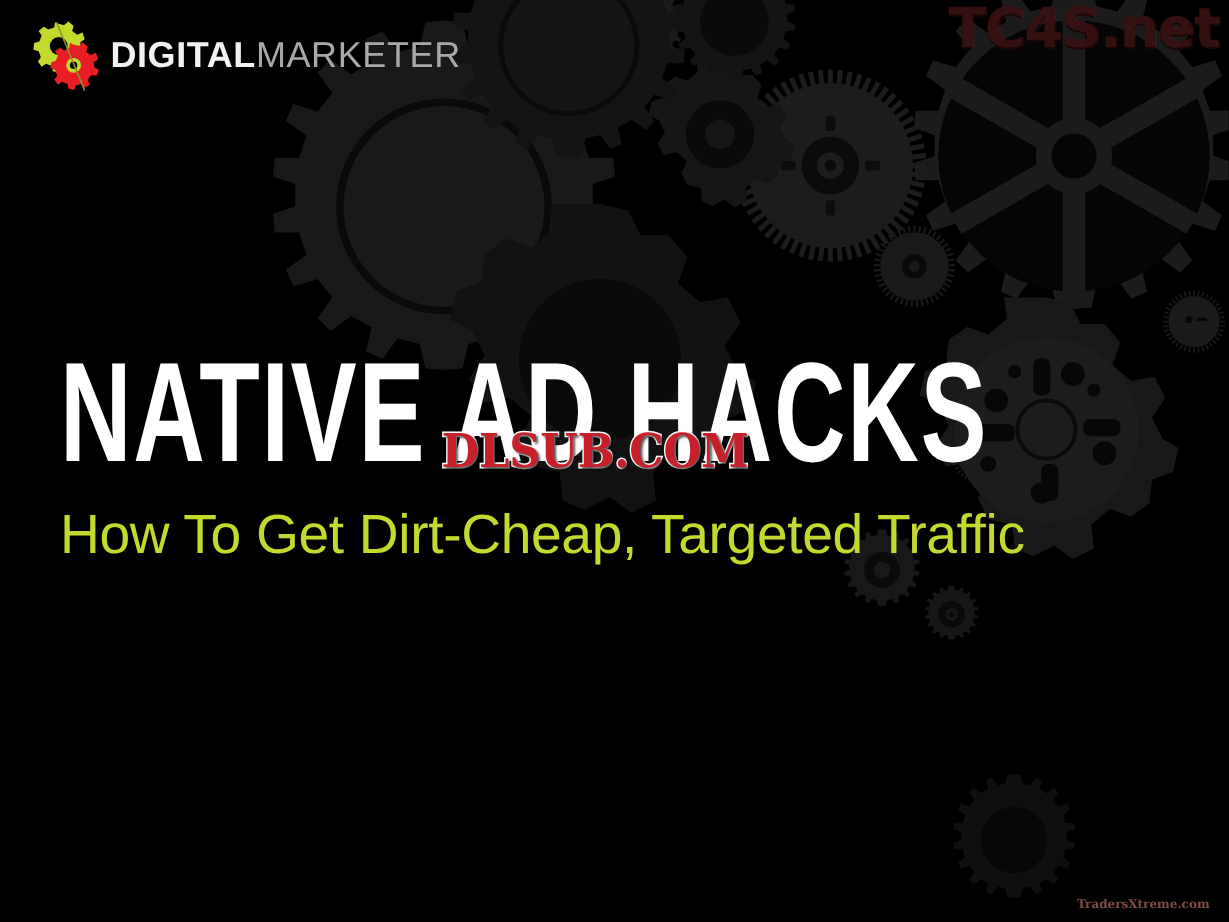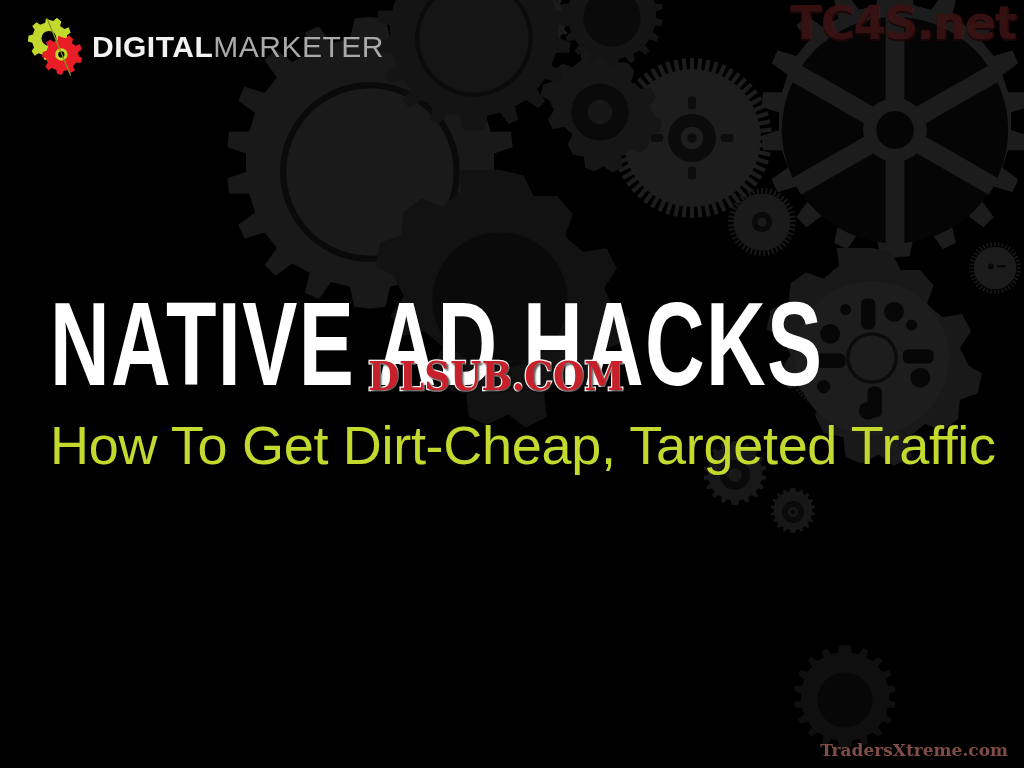--- a/index.html
+++ b/index.html
@@ -71,21 +71,21 @@
     text-shadow: 0 2px 0 #1a0707, 1px 1px 2px rgba(120,30,30,0.55);
     opacity: 0.92;
     white-space: nowrap;
   }
   #traders-watermark {
     position: absolute;
     right: 16px;
     bottom: 8px;
     font-family: "DejaVu Serif", serif;
     font-weight: bold;
-    font-size: 17px;
+    font-size: 10px;
     color: #b06a62;
     opacity: 0.72;
     text-shadow: 0 1px 1px rgba(0,0,0,0.9);
     white-space: nowrap;
   }
 
   
   #headline {
     position: absolute;
     left: 50px;
@@ -127,21 +127,21 @@
   
   #subhead {
     position: absolute;
     left: 50px;
     top: 418px;
     width: 830px;
   }
   .sub-line {
     font-family: "Liberation Sans", sans-serif;
     font-weight: normal;
-    font-size: 54px;
+    font-size: 46px;
     line-height: 54px;
     color: #c4d92e;
     white-space: nowrap;
     letter-spacing: -0.3px;
   }
 </style>
 </head>
 <body>
 
 <div id="slide">

